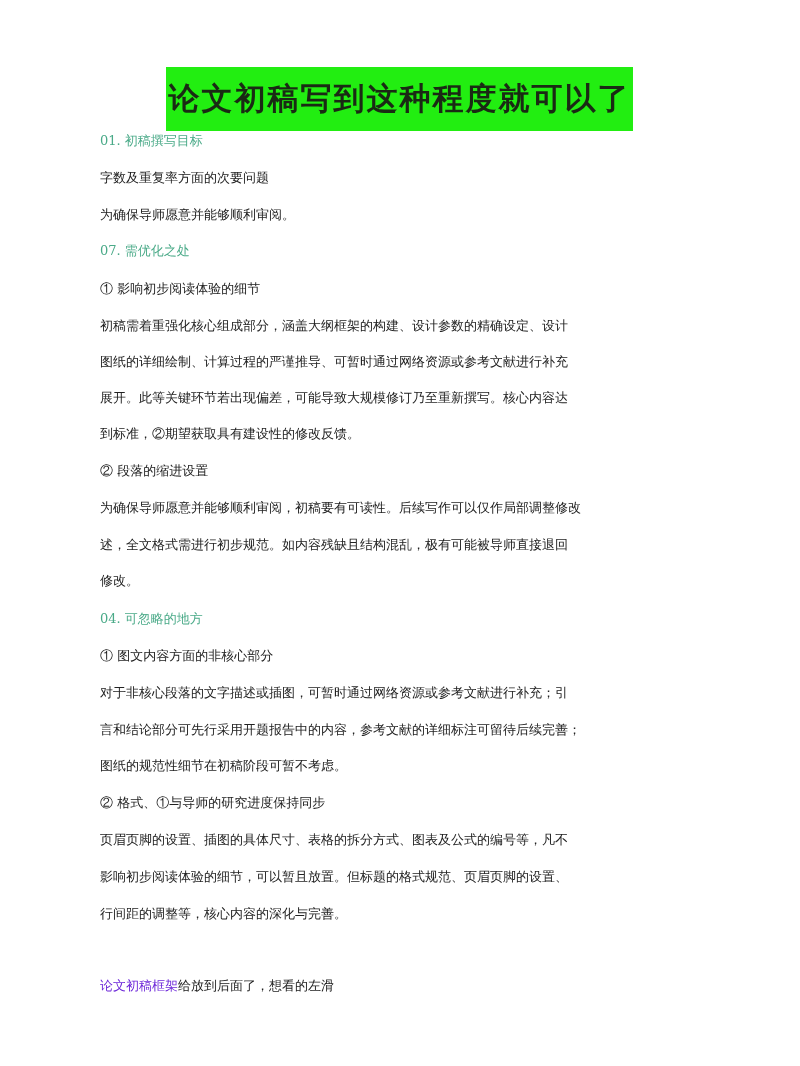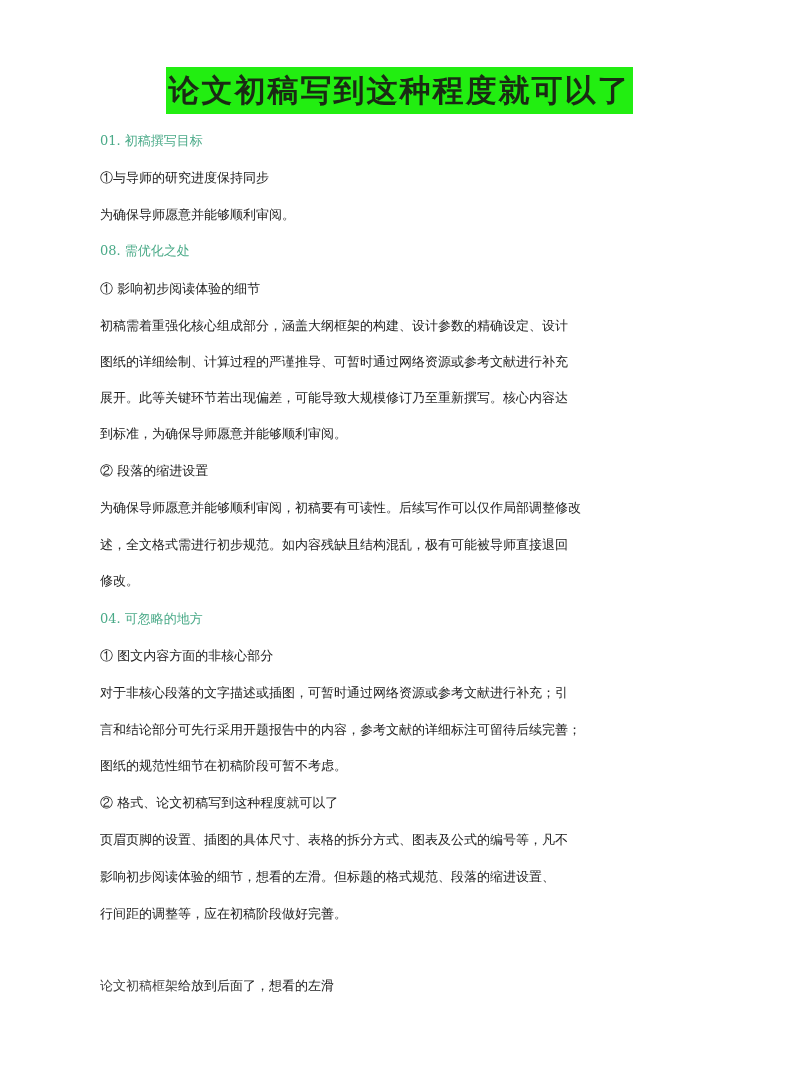--- a/index.html
+++ b/index.html
@@ -1,52 +1,52 @@
 <!DOCTYPE html>
 <html><head>
 <meta charset="utf-8">
 <style>
   html, body { margin: 0; padding: 0; background: #ffffff; }
   body { width: 800px; height: 1066px; position: relative; overflow: hidden;
          font-family: "DejaVu Serif", "Liberation Serif", serif; color: #222; }
-  .title-box { position: absolute; left: 166px; top: 67px; width: 467px; height: 47px;
+  .title-box { position: absolute; left: 166px; top: 67px; width: 467px; height: 64px;
                background: #22ee11; display: flex; align-items: center; justify-content: center; }
   .title-box span { font-family: "DejaVu Sans", sans-serif; font-weight: bold; font-size: 31px;
                     color: #1a2a14; letter-spacing: 2px; }
   .line { position: absolute; left: 100px; font-size: 13px; line-height: 20px; white-space: nowrap; }
   .sec { color: #4aaa88; }
-  .red { color: #404040; }
+  .red { color: #6d28d9; }
 </style>
 </head>
 <body>
 
 <div class="title-box">
   <span>论文初稿写到这种程度就可以了</span>
 </div>
 
 <div class="line sec" style="top:131px">01. 初稿撰写目标</div>
-<div class="line" style="top:168px">①与导师的研究进度保持同步</div>
+<div class="line" style="top:168px">字数及重复率方面的次要问题</div>
 <div class="line" style="top:205px">为确保导师愿意并能够顺利审阅。</div>
 
-<div class="line sec" style="top:241px">08. 需优化之处</div>
+<div class="line sec" style="top:241px">07. 需优化之处</div>
 <div class="line" style="top:279px">① 影响初步阅读体验的细节</div>
 <div class="line" style="top:316px">初稿需着重强化核心组成部分，涵盖大纲框架的构建、设计参数的精确设定、设计</div>
 <div class="line" style="top:352px">图纸的详细绘制、计算过程的严谨推导、可暂时通过网络资源或参考文献进行补充</div>
 <div class="line" style="top:388px">展开。此等关键环节若出现偏差，可能导致大规模修订乃至重新撰写。核心内容达</div>
-<div class="line" style="top:424px">到标准，为确保导师愿意并能够顺利审阅。</div>
+<div class="line" style="top:424px">到标准，②期望获取具有建设性的修改反馈。</div>
 <div class="line" style="top:461px">② 段落的缩进设置</div>
 <div class="line" style="top:498px">为确保导师愿意并能够顺利审阅，初稿要有可读性。后续写作可以仅作局部调整修改</div>
 <div class="line" style="top:535px">述，全文格式需进行初步规范。如内容残缺且结构混乱，极有可能被导师直接退回</div>
 <div class="line" style="top:571px">修改。</div>
 
 <div class="line sec" style="top:609px">04. 可忽略的地方</div>
 <div class="line" style="top:646px">① 图文内容方面的非核心部分</div>
 <div class="line" style="top:683px">对于非核心段落的文字描述或插图，可暂时通过网络资源或参考文献进行补充；引</div>
 <div class="line" style="top:720px">言和结论部分可先行采用开题报告中的内容，参考文献的详细标注可留待后续完善；</div>
 <div class="line" style="top:756px">图纸的规范性细节在初稿阶段可暂不考虑。</div>
-<div class="line" style="top:793px">② 格式、论文初稿写到这种程度就可以了</div>
+<div class="line" style="top:793px">② 格式、①与导师的研究进度保持同步</div>
 <div class="line" style="top:830px">页眉页脚的设置、插图的具体尺寸、表格的拆分方式、图表及公式的编号等，凡不</div>
-<div class="line" style="top:867px">影响初步阅读体验的细节，想看的左滑。但标题的格式规范、段落的缩进设置、</div>
-<div class="line" style="top:904px">行间距的调整等，应在初稿阶段做好完善。</div>
+<div class="line" style="top:867px">影响初步阅读体验的细节，可以暂且放置。但标题的格式规范、页眉页脚的设置、</div>
+<div class="line" style="top:904px">行间距的调整等，核心内容的深化与完善。</div>
 
 <div class="line" style="top:976px">
   <span class="red">论文初稿框架</span><span>给放到后面了，想看的左滑</span>
 </div>
 
 </body></html>

